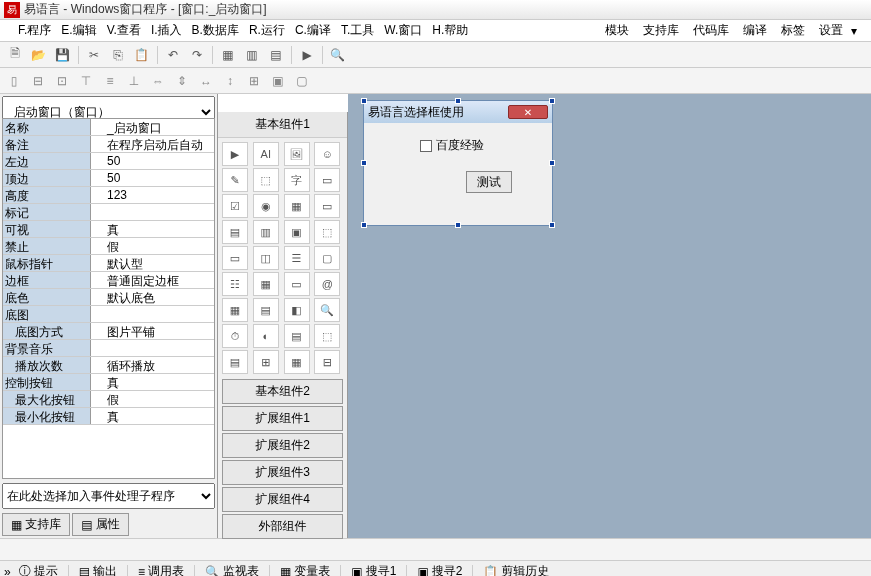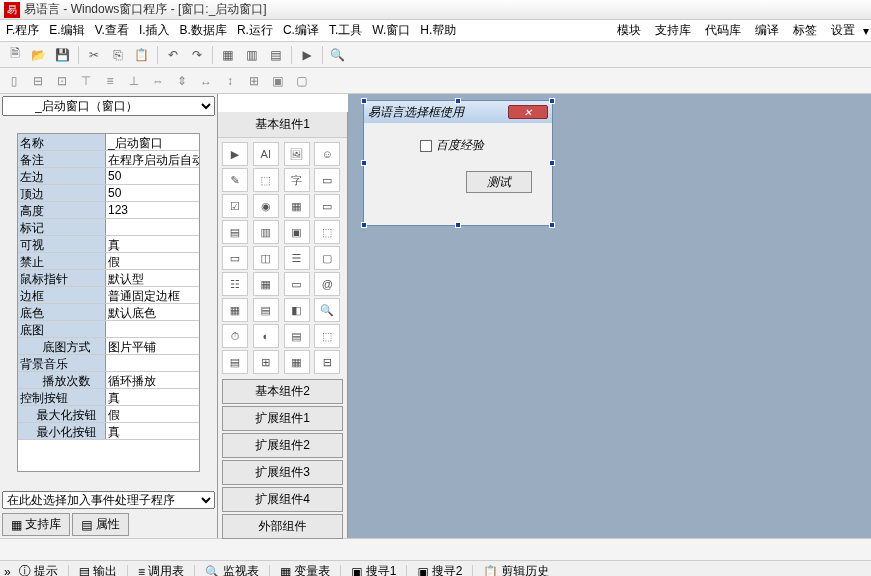--- a/index.html
+++ b/index.html
@@ -1,58 +1,58 @@
 <!DOCTYPE html>
 <html><head>
 <meta charset="utf-8">
 <style>
 *{box-sizing:border-box;margin:0;padding:0;font-family:"SimSun","Microsoft YaHei",sans-serif;font-size:12px;}
 body{background:#fff;width:871px;height:576px;overflow:hidden;}
 .titlebar{background:linear-gradient(#fff,#e8e8e8);height:20px;border-bottom:1px solid #ccc;display:flex;align-items:center;padding:0 4px;color:#333;}
 .titlebar .logo{width:16px;height:16px;background:#c00;margin-right:4px;display:inline-flex;align-items:center;justify-content:center;color:#fff;font-size:10px;}
-.menubar{background:#fff;height:22px;border-bottom:1px solid #ccc;display:flex;align-items:center;padding:0 2px;gap:2px;}
+.menubar{background:#fff;height:22px;border-bottom:1px solid #ccc;display:flex;align-items:center;padding:0 14px;gap:2px;}
 .menubar .mi{padding:2px 4px;cursor:pointer;}
 .menubar .spacer{flex:1;}
 .menubar .rmi{padding:2px 6px;cursor:pointer;}
 .toolbar{background:#f4f4f4;height:26px;border-bottom:1px solid #ccc;display:flex;align-items:center;padding:0 4px;gap:2px;}
 .toolbar .tb{width:22px;height:22px;border:1px solid transparent;display:inline-flex;align-items:center;justify-content:center;cursor:pointer;color:#555;}
 .toolbar .sep{width:1px;height:18px;background:#ccc;margin:0 2px;}
 .toolbar2{background:#f4f4f4;height:26px;border-bottom:1px solid #ccc;display:flex;align-items:center;padding:0 4px;gap:4px;}
 .toolbar2 .tb2{width:20px;height:20px;display:inline-flex;align-items:center;justify-content:center;color:#888;cursor:pointer;}
 .main{display:flex;height:444px;}
 .prop-panel{width:218px;border-right:1px solid #999;background:#f0f0f0;display:flex;flex-direction:column;}
 .prop-sel{height:22px;display:flex;padding:2px;}
-.prop-sel select{flex:1;font-size:12px;height:20px;padding-left:28px;}
-.prop-grid{flex:1;overflow-y:auto;border:1px solid #999;margin:17px;background:#fff;}
+.prop-sel select{flex:1;font-size:12px;height:32px;}
+.prop-grid{flex:1;overflow-y:auto;border:1px solid #999;margin:2px;background:#fff;}
 .prop-row{display:flex;height:17px;border-bottom:1px solid #ccc;}
 .prop-row .pn{width:88px;background:#c8d8e8;border-right:1px solid #999;padding:1px 2px;overflow:hidden;white-space:nowrap;}
 .prop-row .pn.sel{background:#1040a0;color:#fff;}
-.prop-row .pn.indent{padding-left:12px;text-align:center;}
-.prop-row .pv{flex:1;padding:1px 2px;overflow:hidden;white-space:nowrap;background:#fff;}
+.prop-row .pn.indent{padding-left:12px;}
+.prop-row .pv{flex:1;padding:1px 16px;overflow:hidden;white-space:nowrap;background:#fff;}
 .prop-row .pv.sel{background:#fff;border:1px solid #1040a0;}
 .prop-bottom{padding:2px;display:flex;gap:2px;}
-.prop-bottom select{flex:1;height:18px;font-size:12px;}
+.prop-bottom select{flex:1;height:26px;font-size:12px;}
 .prop-tabs{display:flex;gap:2px;padding:2px;}
 .prop-tabs .pt{border:1px solid #999;padding:2px 8px;background:#e8e8e8;cursor:pointer;display:flex;align-items:center;gap:3px;}
 .comp-panel{width:130px;border-right:1px solid #999;background:#f0f0f0;display:flex;flex-direction:column;margin-top:18px;}
 .comp-header{text-align:center;padding:4px;border-bottom:1px solid #ccc;background:#e8e8e8;}
 .comp-grid{flex:1;display:grid;grid-template-columns:repeat(4,1fr);gap:2px;padding:4px;align-content:start;}
 .comp-grid .ci{width:26px;height:24px;border:1px solid #ccc;background:#fff;display:flex;align-items:center;justify-content:center;cursor:pointer;font-size:11px;color:#555;}
 .comp-tabs{display:flex;flex-direction:column;}
 .comp-tabs .ct{border:1px solid #999;padding:3px;text-align:center;background:#e8e8e8;cursor:pointer;margin:1px 4px;}
 .design{flex:1;background:#9aadc0;position:relative;overflow:hidden;}
 .dot-grid{position:absolute;inset:0;background-image:radial-gradient(#556 0.5px,transparent 0.5px);background-size:8px 8px;}
-.form-win{position:absolute;left:15px;top:6px;width:190px;border:1px solid #6a8ab0;background:#f0f0f0;font-style:italic;}
+.form-win{position:absolute;left:15px;top:6px;width:190px;border:1px solid #6a8ab0;background:#f0f0f0;}
 .form-title{background:linear-gradient(#dce8f8,#b8d0e8);height:22px;display:flex;align-items:center;padding:0 4px;gap:4px;}
 .form-title .ft{flex:1;}
 .form-title .cls{width:40px;height:14px;background:#c94f4f;border:1px solid #8a2a2a;color:#fff;display:flex;align-items:center;justify-content:center;font-size:10px;border-radius:2px;}
 .form-body{min-height:102px;background-image:radial-gradient(#888 0.5px,transparent 0.5px);background-size:8px 8px;background-color:#f0f0f0;position:relative;margin-left:36px;}
 .chk{position:absolute;left:20px;top:14px;display:flex;align-items:center;gap:4px;}
 .chk .box{width:12px;height:12px;border:1px solid #666;background:#fff;}
-.btn{position:absolute;left:66px;top:48px;width:66px;height:22px;border:1px solid #888;background:#e8e8e8;display:flex;align-items:center;justify-content:center;cursor:pointer;}
+.btn{position:absolute;left:66px;top:48px;width:46px;height:22px;border:1px solid #888;background:#e8e8e8;display:flex;align-items:center;justify-content:center;cursor:pointer;}
 .handle{position:absolute;width:6px;height:6px;background:#1040a0;border:1px solid #fff;}
 .statusbar{height:22px;border-top:1px solid #ccc;background:#f4f4f4;}
 .bottom-tabs{height:22px;border-top:1px solid #ccc;background:#f0f0f0;display:flex;align-items:center;padding:0 4px;gap:2px;}
 .bottom-tabs .bt{padding:2px 6px;cursor:pointer;display:flex;align-items:center;gap:3px;}
 .bottom-tabs .bsep{width:1px;height:14px;background:#ccc;margin:0 2px;}
 </style>
 </head>
 <body>
 
 <div class="titlebar">

